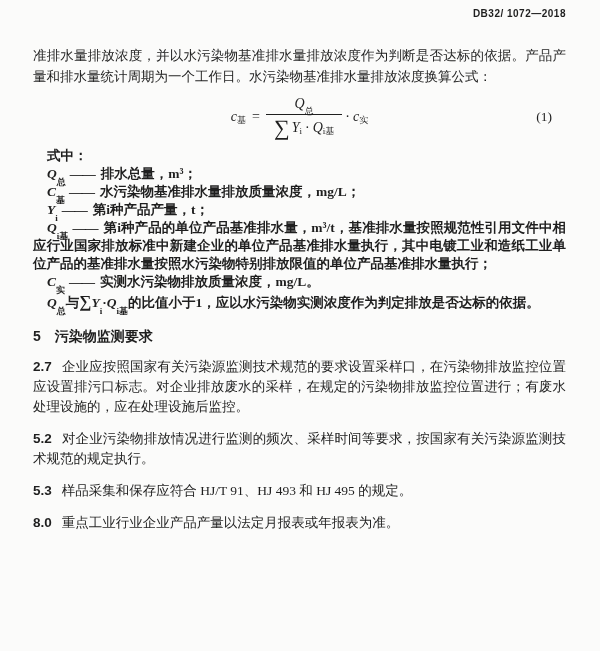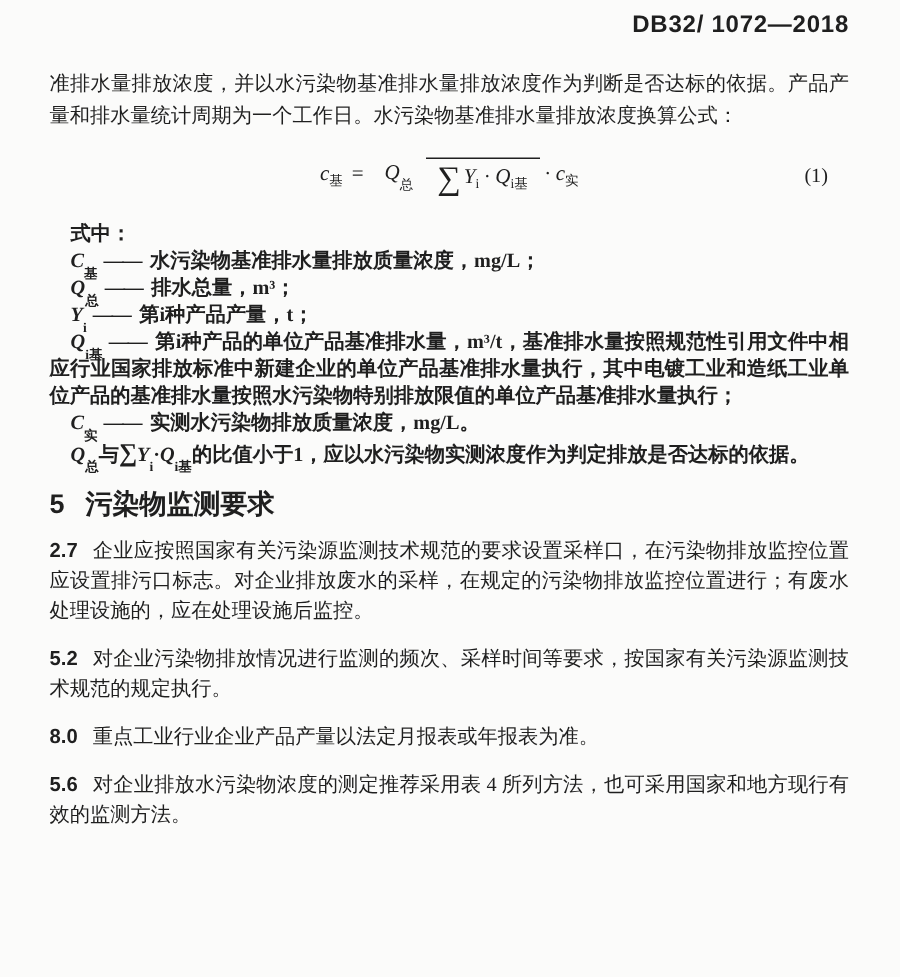--- a/index.html
+++ b/index.html
@@ -10,21 +10,21 @@
     font-family: "Liberation Serif", serif;
     font-size: 13.5px;
   }
   .page { padding: 8px 34px 0 33px; }
 
   
   .doc-number {
     text-align: right;
     font-family: "Liberation Sans", sans-serif;
     font-weight: bold;
-    font-size: 16px;
+    font-size: 10px;
     letter-spacing: 0.5px;
     height: 16px;
     margin-bottom: 22px;
   }
 
   
   .para { margin: 0; line-height: 20.5px; text-align: justify; }
 
   
   .formula-row {
@@ -33,38 +33,38 @@
     height: 52px;
     display: flex;
     align-items: center;
     justify-content: center;
   }
   .math { display: inline-flex; align-items: center; font-size: 14px; }
   .var { font-style: italic; font-family: "Liberation Serif", serif; }
   sub.msub { font-size: 9px; font-style: normal; line-height: 0; position: relative; bottom: -3px; }
   .op { margin: 0 6px; }
   .mdot { margin: 0 3px; }
-  .frac { display: inline-flex; flex-direction: row; align-items: center; }
+  .frac { display: inline-flex; flex-direction: column; align-items: center; }
   .frac .num { padding: 0 8px 2px; text-align: center; }
   .frac .den { border-top: 1.2px solid #1f1f1f; padding: 2px 8px 0; display: inline-flex; align-items: center; }
   .sum { font-size: 22px; font-style: normal; line-height: 1; margin-right: 2px; }
   .sum-inline { font-size: 17px; line-height: 1; }
   .eq-num { position: absolute; right: 14px; top: 50%; transform: translateY(-50%); }
 
   
   .defs { line-height: 18px; }
   .defs p { margin: 0; text-indent: 14px; text-align: justify; font-weight: bold; }
   .def-dash { margin: 0 6px 0 4px; letter-spacing: -1px; }
   .ratio-note { margin-top: 2px !important; line-height: 20px !important; }
 
   
   .sec-heading {
     font-family: "Liberation Sans", sans-serif;
     font-weight: bold;
-    font-size: 18px;
+    font-size: 14px;
     margin: 14px 0 10px;
     line-height: 18px;
   }
   .sec-heading .sec-num { margin-right: 14px; }
 
   
   .clause { margin: 12px 0 0; line-height: 20px; text-align: justify; }
   .clause-num {
     font-family: "Liberation Sans", sans-serif;
     font-weight: bold;
@@ -102,24 +102,24 @@
       <span class="var">c</span>
         <sub class="msub">实</sub>
     </span>
     <span class="eq-num">(1)</span>
   </div>
 
   <div class="defs">
     <p>式中：</p>
 
     <p>
-      <span class="var">C</span><sub class="msub">基</sub><span class="def-dash">——</span><span>水污染物基准排水量排放质量浓度，mg/L；</span>
+      <span class="var">Q</span><sub class="msub">总</sub><span class="def-dash">——</span><span>排水总量，m³；</span>
     </p>
     <p>
-      <span class="var">Q</span><sub class="msub">总</sub><span class="def-dash">——</span><span>排水总量，m³；</span>
+      <span class="var">C</span><sub class="msub">基</sub><span class="def-dash">——</span><span>水污染物基准排水量排放质量浓度，mg/L；</span>
     </p>
     <p>
       <span class="var">Y</span><sub class="msub">i</sub><span class="def-dash">——</span><span>第i种产品产量，t；</span>
     </p>
     <p>
       <span class="var">Q</span><sub class="msub">i基</sub><span class="def-dash">——</span><span>第i种产品的单位产品基准排水量，m³/t，基准排水量按照规范性引用文件中相应行业国家排放标准中新建企业的单位产品基准排水量执行，其中电镀工业和造纸工业单位产品的基准排水量按照水污染物特别排放限值的单位产品基准排水量执行；</span>
     </p>
     <p>
       <span class="var">C</span><sub class="msub">实</sub><span class="def-dash">——</span><span>实测水污染物排放质量浓度，mg/L。</span>
     </p>
@@ -133,19 +133,19 @@
     <span class="sec-num">5</span><span>污染物监测要求</span>
   </div>
 
   <p class="clause">
     <span class="clause-num">2.7</span><span>企业应按照国家有关污染源监测技术规范的要求设置采样口，在污染物排放监控位置应设置排污口标志。对企业排放废水的采样，在规定的污染物排放监控位置进行；有废水处理设施的，应在处理设施后监控。</span>
   </p>
   <p class="clause">
     <span class="clause-num">5.2</span><span>对企业污染物排放情况进行监测的频次、采样时间等要求，按国家有关污染源监测技术规范的规定执行。</span>
   </p>
   <p class="clause">
-    <span class="clause-num">8.0</span><span>重点工业行业企业产品产量以法定月报表或年报表为准。</span>
+    <span class="clause-num">5.3</span><span>样品采集和保存应符合 HJ/T 91、HJ 493 和 HJ 495 的规定。</span>
   </p>
   <p class="clause">
-    <span class="clause-num">5.6</span><span>对企业排放水污染物浓度的测定推荐采用表 4 所列方法，也可采用国家和地方现行有效的监测方法。</span>
+    <span class="clause-num">8.0</span><span>重点工业行业企业产品产量以法定月报表或年报表为准。</span>
   </p>
 
 </div>
 
 </body></html>

